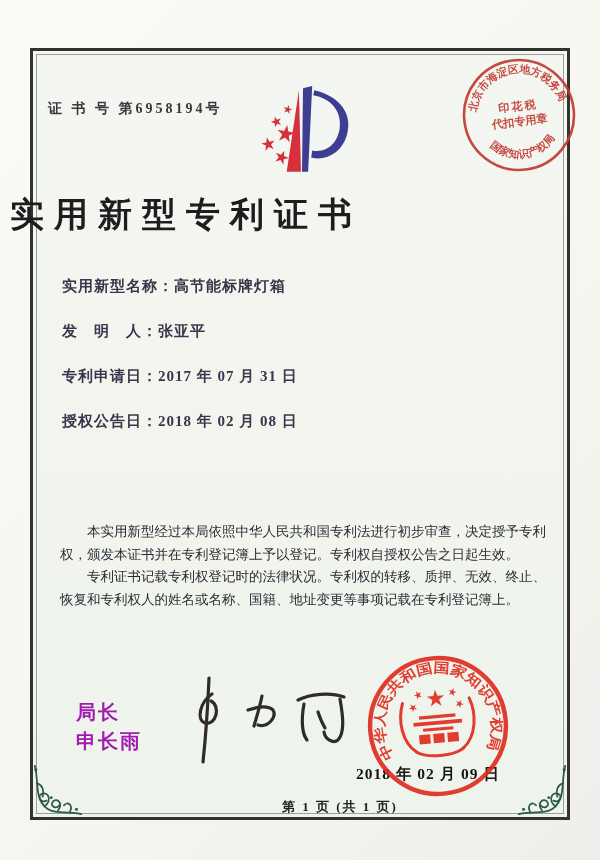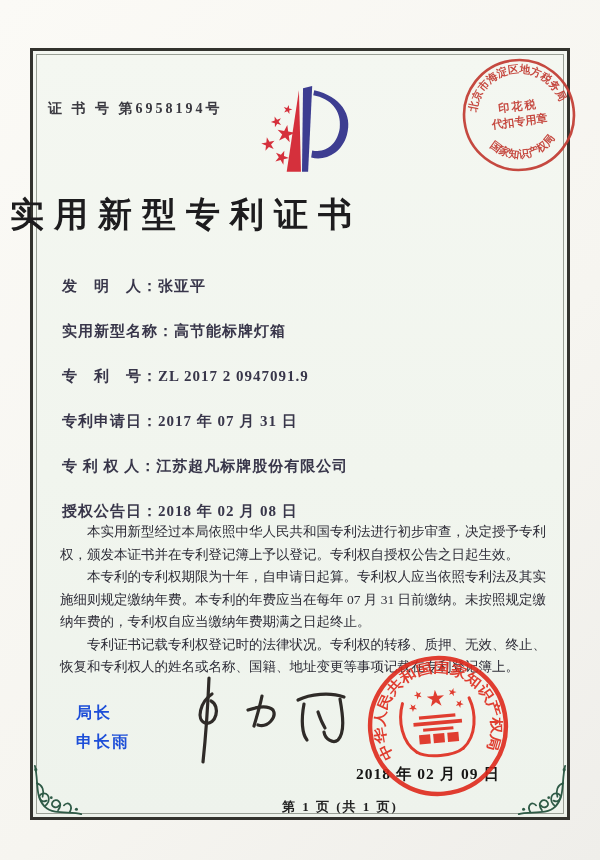--- a/index.html
+++ b/index.html
@@ -43,21 +43,21 @@
     color:#38364a; font-weight:600; letter-spacing:1px; white-space:nowrap;
   }
   
   .paras { position:absolute; left:60px; top:521px; width:486px; }
   .paras p {
     font-size:13.5px; line-height:22.5px; text-indent:2em;
     text-align:justify; color:#2c2b36; font-weight:400;
   }
   
   .director { position:absolute; left:76px; top:698px; }
-  .director div { font-size:16px; font-weight:700; line-height:29px; color:#1d4ed8; letter-spacing:2px; }
+  .director div { font-size:20px; font-weight:700; line-height:29px; color:#a21caf; letter-spacing:2px; }
   .signature { position:absolute; left:178px; top:672px; width:190px; height:100px; }
   .office-seal {
     position:absolute; left:362px; top:650px; width:152px; height:152px;
     transform:rotate(-5deg); opacity:.9; z-index:2;
   }
   .seal-date {
     position:absolute; left:356px; top:764px; z-index:1;
     font-size:15.5px; font-weight:700; color:#161514; letter-spacing:1px; white-space:nowrap;
   }
   .page-footer {
@@ -133,31 +133,28 @@
   <text font-size="10.5" fill="#c23b32" font-weight="700">
     <textPath href="#taxBot" startOffset="50%" text-anchor="middle">国家知识产权局</textPath>
   </text>
   <text x="58" y="53" text-anchor="middle" font-size="11" fill="#c23b32" font-weight="700" letter-spacing="2">印花税</text>
   <text x="58" y="68" text-anchor="middle" font-size="11" fill="#c23b32" font-weight="700">代扣专用章</text>
 </svg>
 
 <div class="title">实用新型专利证书</div>
 
 <div class="fields">
+  <div class="field">实用新型名称：高节能标牌灯箱</div>
   <div class="field">发　明　人：张亚平</div>
-  <div class="field">实用新型名称：高节能标牌灯箱</div>
-  <div class="field">专　利　号：ZL 2017 2 0947091.9</div>
   <div class="field">专利申请日：2017 年 07 月 31 日</div>
-  <div class="field">专 利 权 人：江苏超凡标牌股份有限公司</div>
   <div class="field">授权公告日：2018 年 02 月 08 日</div>
 </div>
 
 <div class="paras">
   <p>本实用新型经过本局依照中华人民共和国专利法进行初步审查，决定授予专利权，颁发本证书并在专利登记簿上予以登记。专利权自授权公告之日起生效。</p>
-  <p>本专利的专利权期限为十年，自申请日起算。专利权人应当依照专利法及其实施细则规定缴纳年费。本专利的年费应当在每年 07 月 31 日前缴纳。未按照规定缴纳年费的，专利权自应当缴纳年费期满之日起终止。</p>
   <p>专利证书记载专利权登记时的法律状况。专利权的转移、质押、无效、终止、恢复和专利权人的姓名或名称、国籍、地址变更等事项记载在专利登记簿上。</p>
 </div>
 
 <div class="director">
   <div>局长</div>
   <div>申长雨</div>
 </div>
 
 <svg class="signature" viewBox="0 0 190 100">
   <g fill="none" stroke="#2f2b28" stroke-width="3.2" stroke-linecap="round" stroke-linejoin="round">

